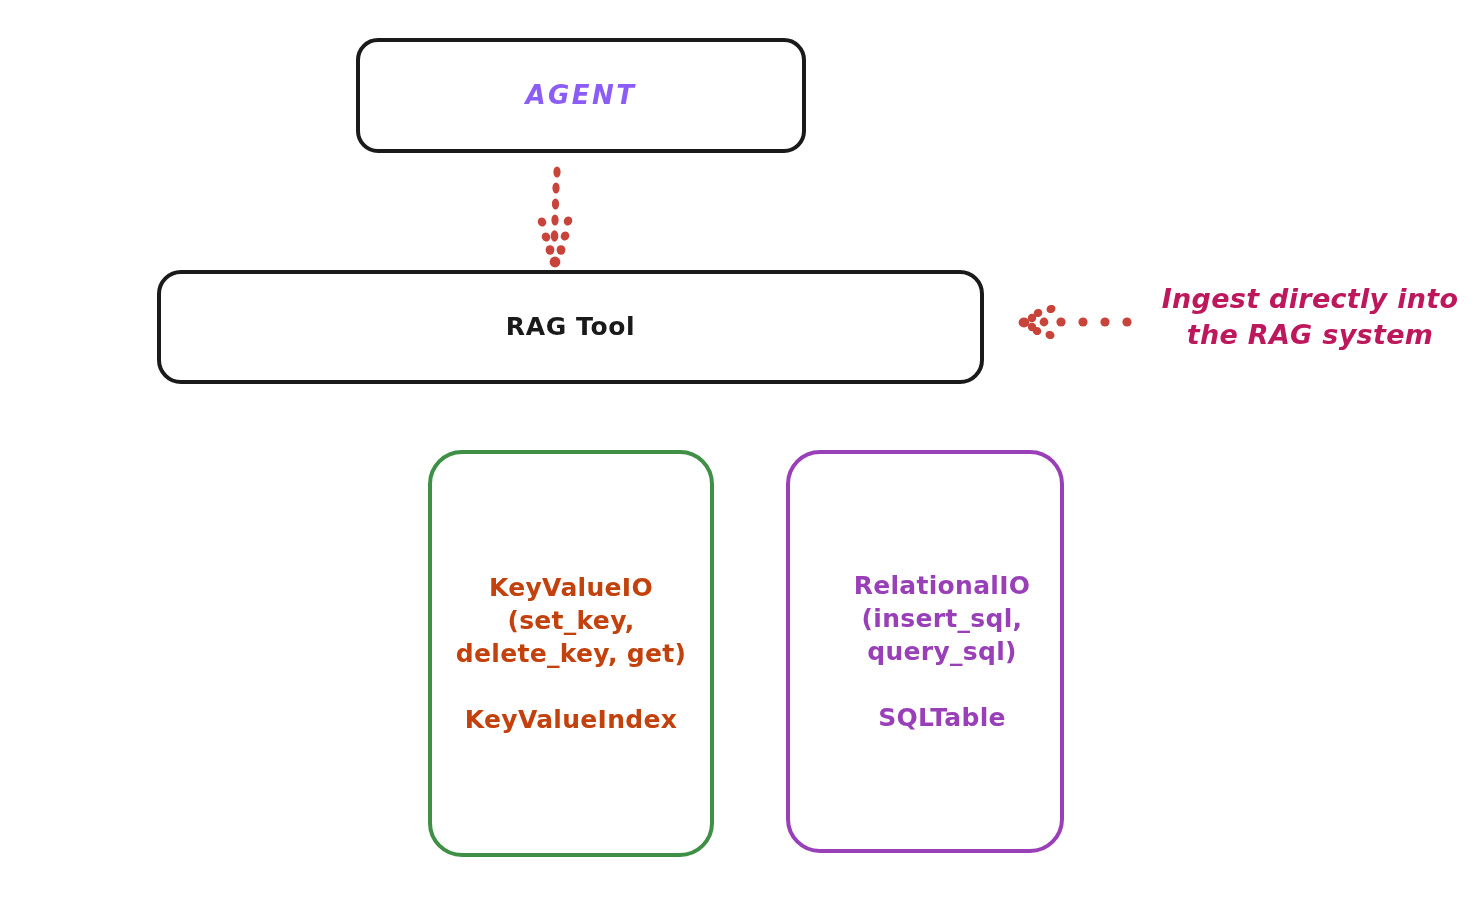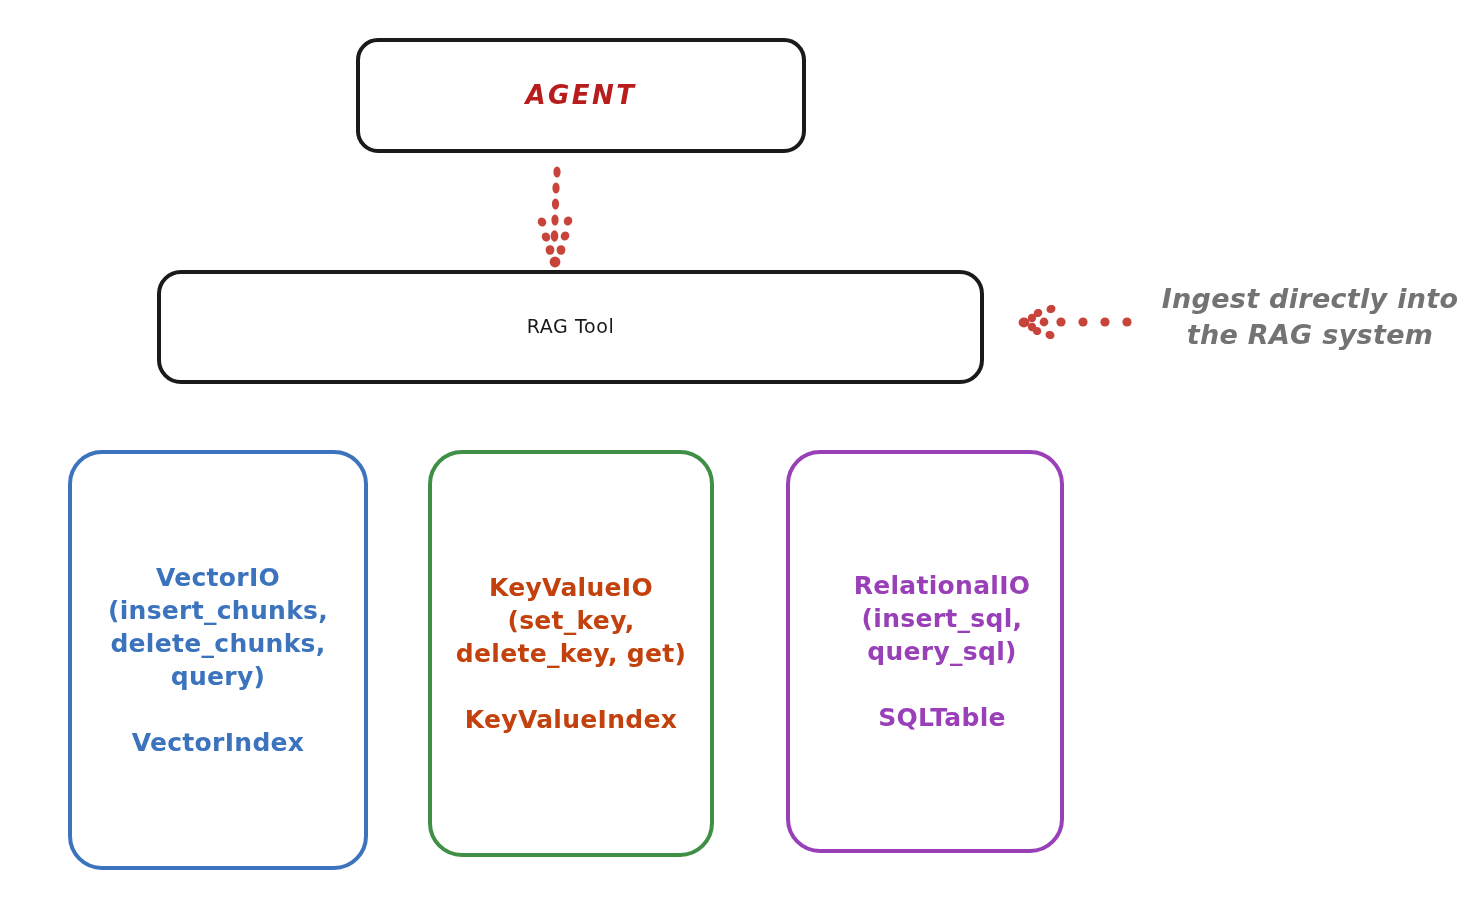--- a/index.html
+++ b/index.html
@@ -36,36 +36,36 @@
     top: 38px;
     width: 450px;
     height: 115px;
     border: 4px solid #1a1a1a;
     border-radius: 22px;
   }
   #agent-box .node-label {
     font-size: 26px;
     font-weight: 600;
     font-style: italic;
-    color: #b91c1c;
+    color: #8b5cf6;
     letter-spacing: 2.5px;
   }
 
   
   #ragtool-box {
     left: 157px;
     top: 270px;
     width: 827px;
     height: 114px;
     border: 4px solid #1a1a1a;
     border-radius: 24px;
   }
   #ragtool-box .node-label {
-    font-size: 19px;
-    font-weight: 400;
+    font-size: 25px;
+    font-weight: 700;
     color: #1a1a1a;
     letter-spacing: 0.6px;
   }
 
   
   .provider {
     border-width: 4px;
     border-style: solid;
     border-radius: 34px;
     padding: 0 10px;
@@ -104,21 +104,21 @@
     padding-left: 44px;
   }
   #relational-box .node-label { color: #9940b9; }
 
   
   #annotation-text {
     position: absolute;
     left: 1145px;
     top: 281px;
     width: 330px;
-    color: #737373;
+    color: #be185d;
     font-size: 27px;
     font-weight: 600;
     font-style: italic;
     line-height: 1.32;
     text-align: center;
     white-space: pre-line;
     letter-spacing: 0.3px;
   }
 
   
@@ -178,28 +178,20 @@
       <ellipse class="dot" cx="1037" cy="331" rx="4.4" ry="4.0" transform="rotate(25 1037 331)"></ellipse>
       <ellipse class="dot" cx="1032" cy="318" rx="4.2" ry="4.2"></ellipse>
       <ellipse class="dot" cx="1032" cy="327" rx="4.2" ry="4.2"></ellipse>
       <ellipse class="dot" cx="1024" cy="322.5" rx="5.4" ry="5.0"></ellipse>
     </g>
   </svg>
 
   <div id="annotation-text">Ingest directly into
 the RAG system</div>
 
-  <div class="node provider" id="vector-box">
-    <span class="node-label">VectorIO
-(insert_chunks,
-delete_chunks,
-query)
-
-VectorIndex</span>
-  </div>
 
   <div class="node provider" id="keyvalue-box">
     <span class="node-label">KeyValueIO
 (set_key,
 delete_key, get)
 
 KeyValueIndex</span>
   </div>
 
   <div class="node provider" id="relational-box">

